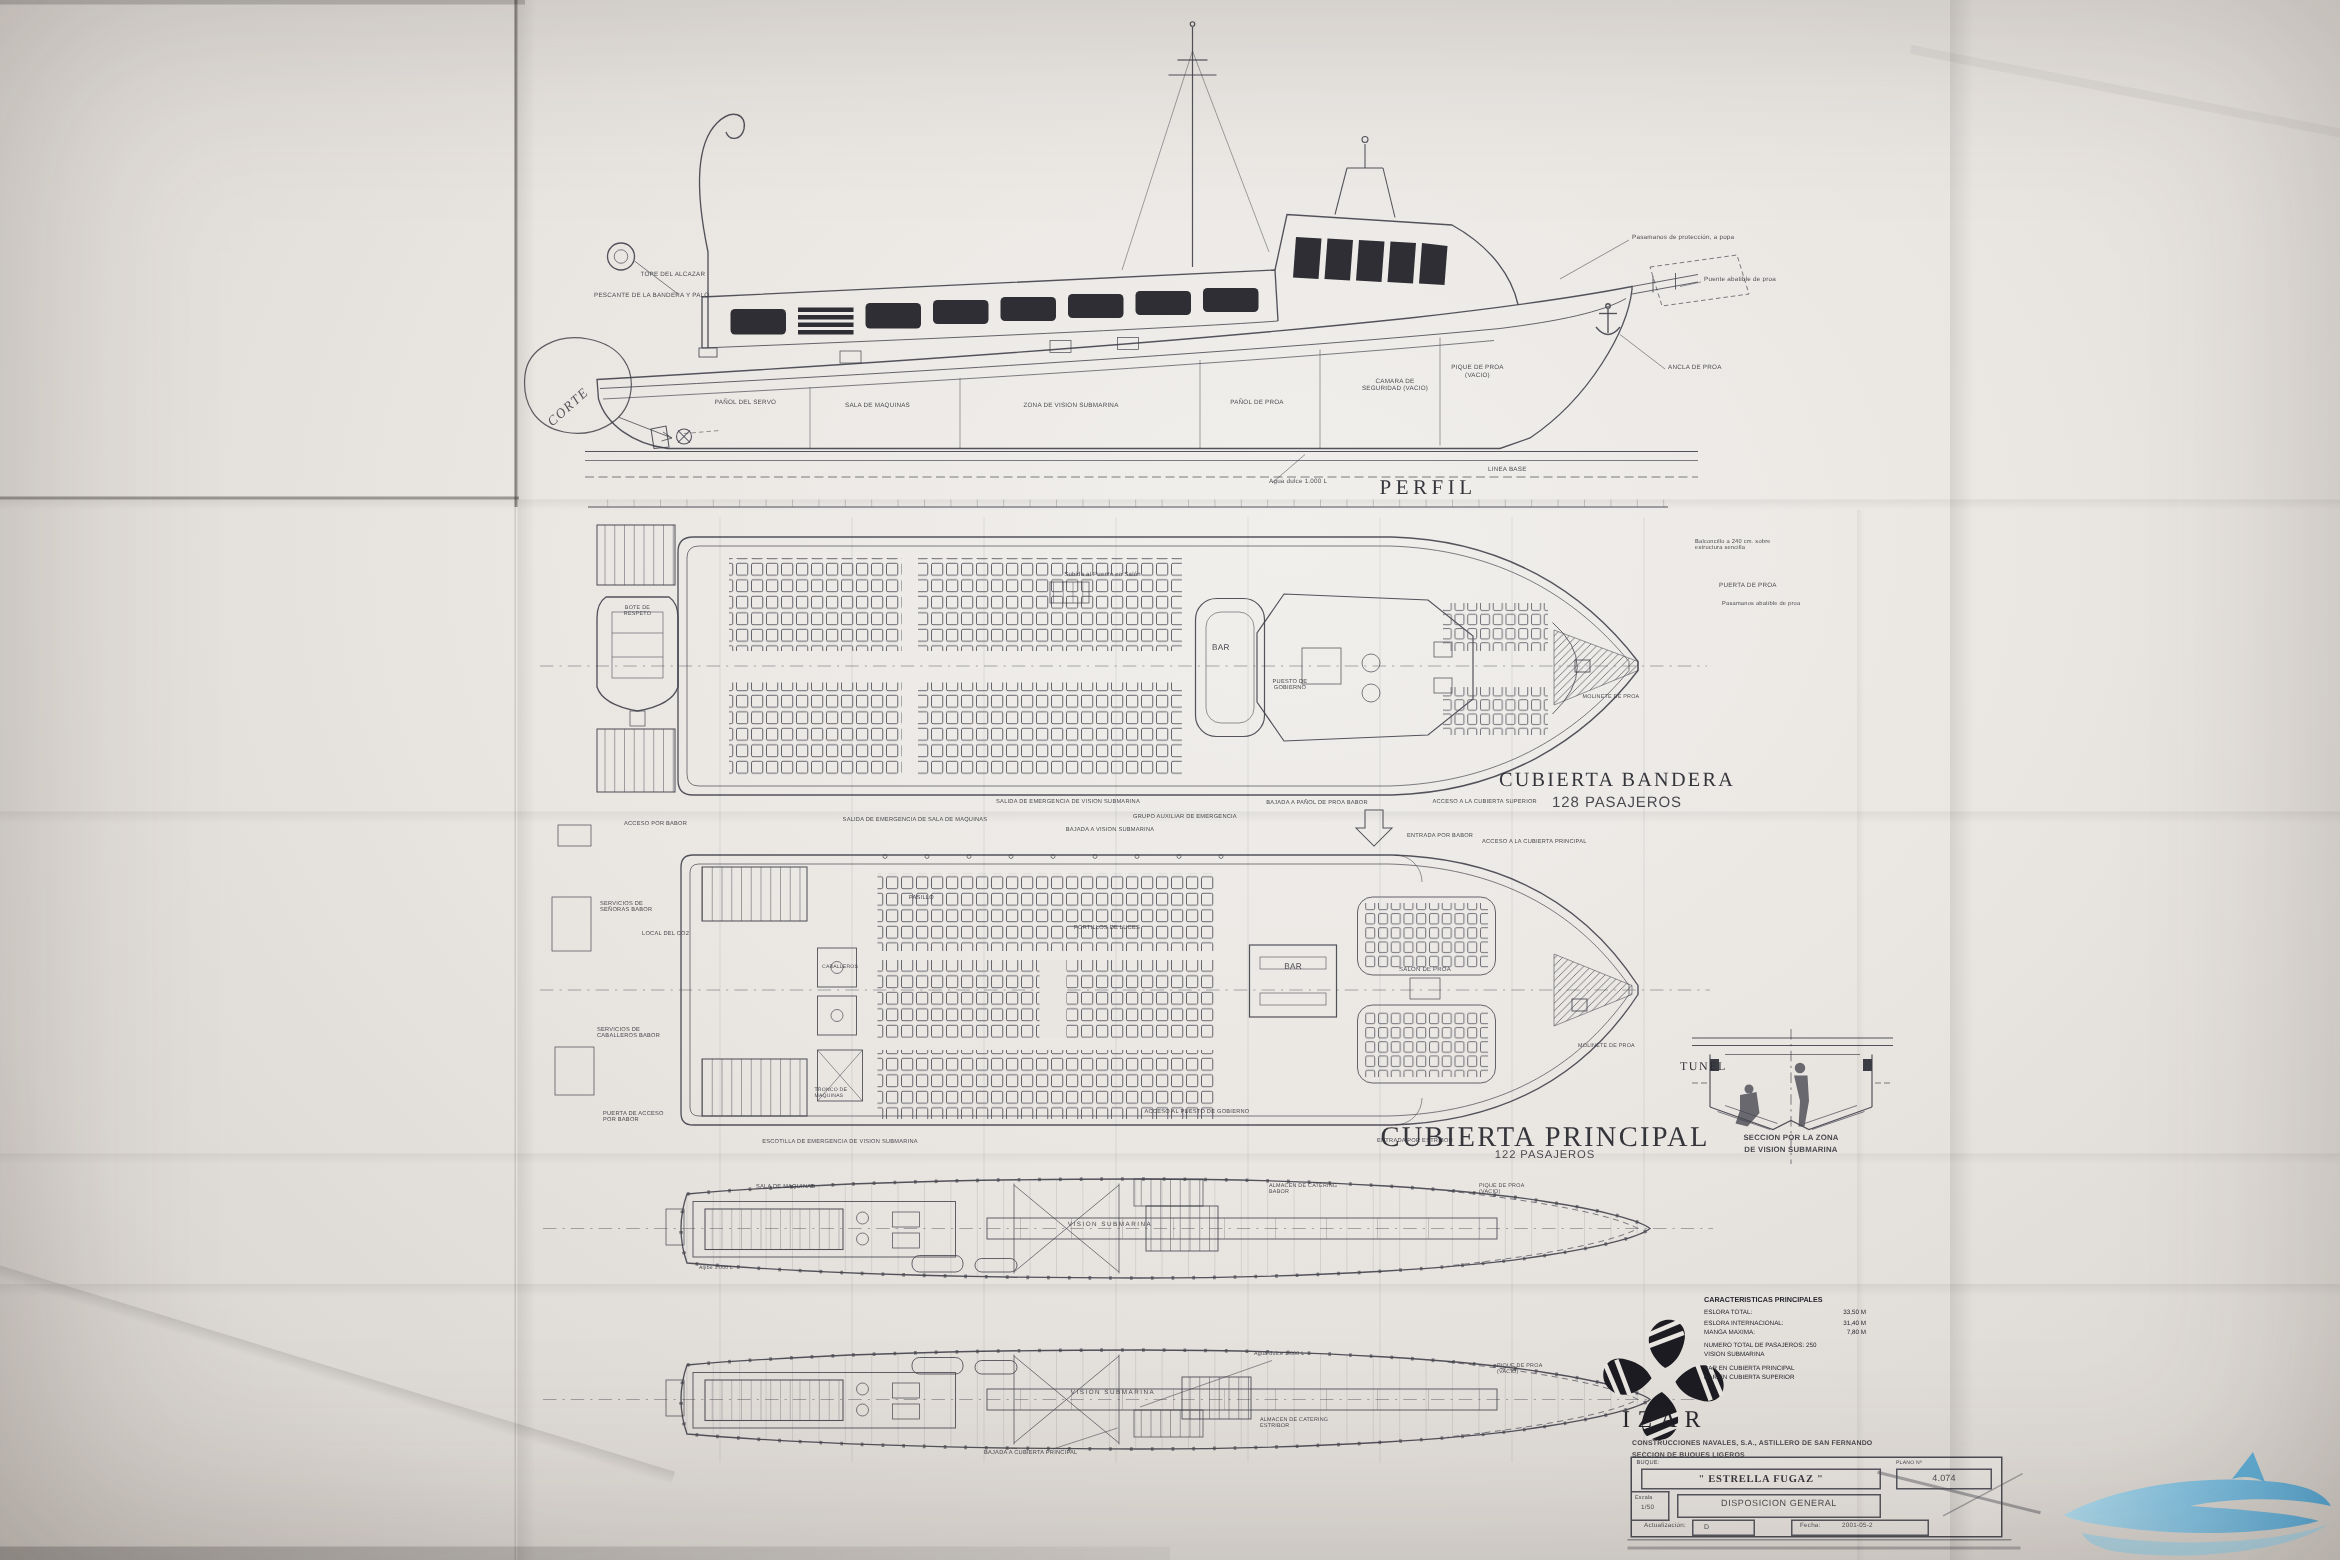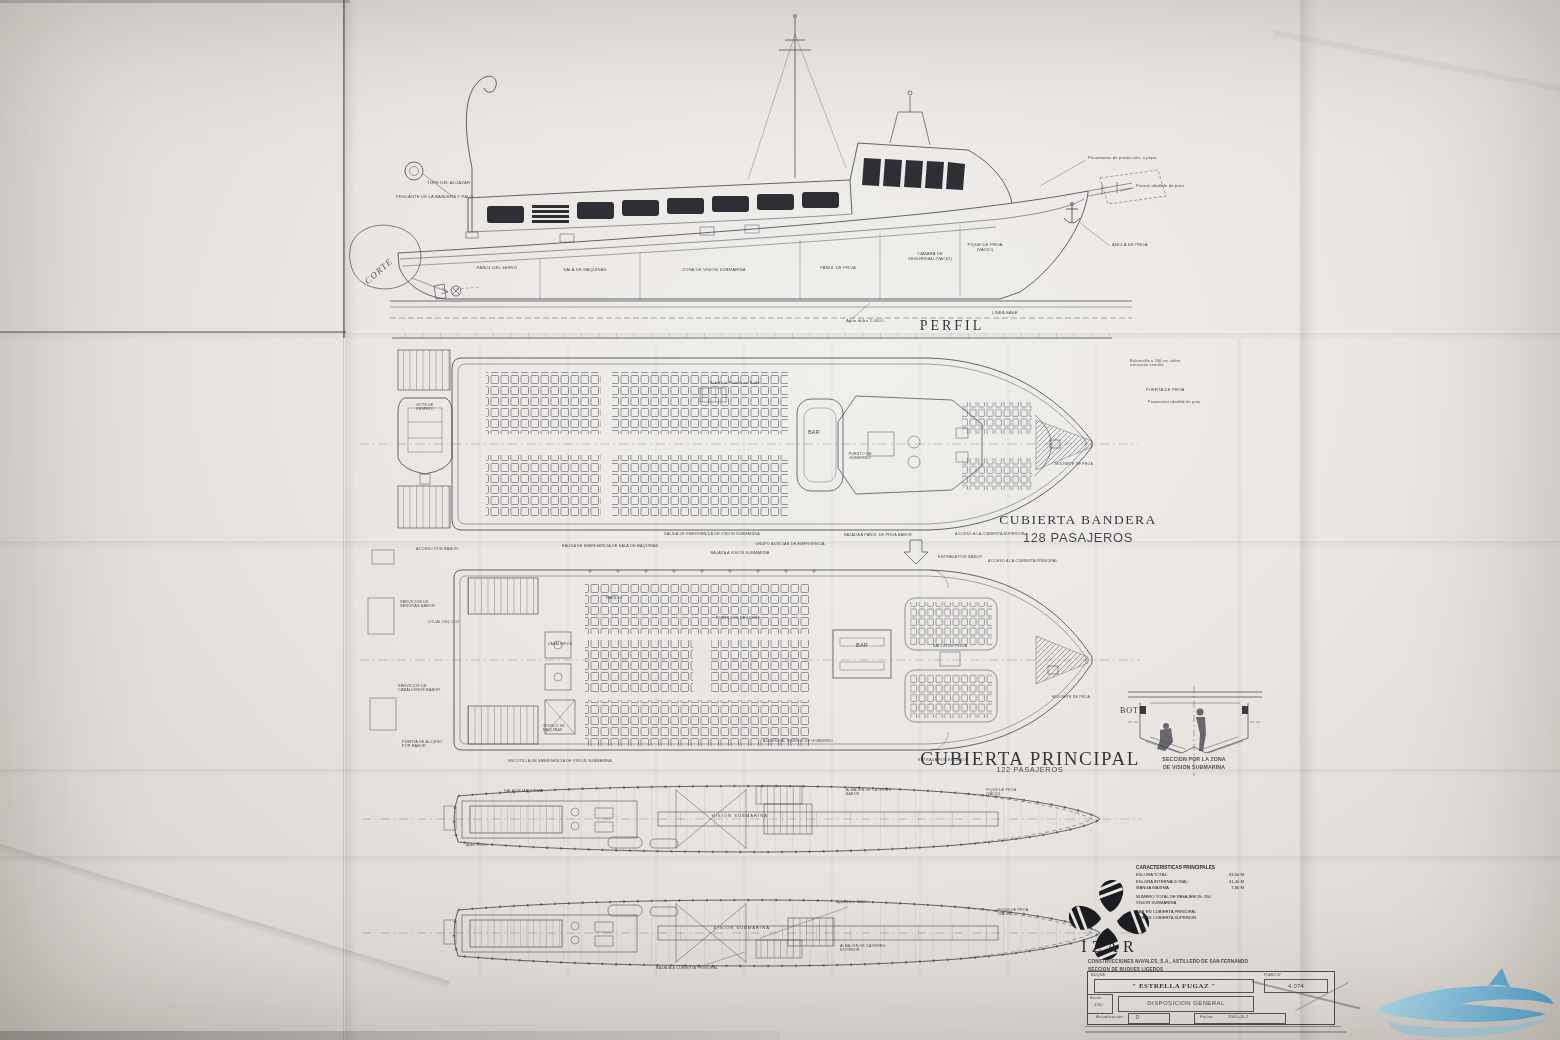--- a/index.html
+++ b/index.html
@@ -377,21 +377,21 @@
   <div class="lb ctr wr" style="left:930px;top:252px;width:52px;font-size:4.2px;">CAMARA DE SEGURIDAD (VACIO)</div>
   <div class="lb ctr wr" style="left:985px;top:243px;width:40px;font-size:4.2px;">PIQUE DE PROA (VACIO)</div>
   <div class="lb" style="left:1088px;top:156px;font-size:4.2px;">Pasamanos de protección, a popa</div>
   <div class="lb" style="left:1136px;top:184px;font-size:4.2px;">Puente abatible de proa</div>
   <div class="lb" style="left:1112px;top:243px;font-size:4.2px;">ANCLA DE PROA</div>
   <div class="lb" style="left:846px;top:319px;font-size:4.2px;">Agua dulce 1.000 L</div>
   <div class="lb" style="left:992px;top:311px;font-size:4.2px;">LINEA BASE</div>
   <div class="lb ctr ser" style="left:952px;top:318px;font-size:14px;letter-spacing:3px;">PERFIL</div>
 
   <div class="lb ctr ser" style="left:1078px;top:512px;font-size:13.5px;letter-spacing:1.5px;">CUBIERTA BANDERA</div>
-  <div class="lb ctr" style="left:1078px;top:530px;font-size:13px;letter-spacing:.6px;">128 PASAJEROS</div>
+  <div class="lb ctr" style="left:1078px;top:530px;font-size:10px;letter-spacing:.6px;">128 PASAJEROS</div>
   <div class="lb" style="left:808px;top:429px;font-size:5.5px;">BAR</div>
   <div class="lb ctr wr" style="left:860px;top:452px;width:34px;font-size:3.8px;">PUESTO DE GOBIERNO</div>
   <div class="lb ctr" style="left:735px;top:381px;font-size:4px;">Subida al Puente en Salón</div>
   <div class="lb ctr wr" style="left:425px;top:403px;width:34px;font-size:3.6px;">BOTE DE RESPETO</div>
   <div class="lb wr" style="left:1130px;top:359px;width:66px;font-size:3.8px;">Balconcillo a 240 cm. sobre estructura sencilla</div>
   <div class="lb" style="left:1146px;top:388px;font-size:4.2px;">PUERTA DE PROA</div>
   <div class="lb wr" style="left:1148px;top:400px;width:60px;font-size:3.8px;">Pasamanos abatible de proa</div>
   <div class="lb" style="left:1055px;top:462px;font-size:3.6px;">MOLINETE DE PROA</div>
   <div class="lb ctr" style="left:610px;top:544px;font-size:3.8px;">SALIDA DE EMERGENCIA DE SALA DE MAQUINAS</div>
   <div class="lb ctr" style="left:712px;top:532px;font-size:3.8px;">SALIDA DE EMERGENCIA DE VISION SUBMARINA</div>
@@ -424,21 +424,21 @@
   <div class="lb ctr" style="left:740px;top:814px;font-size:4.2px;letter-spacing:1px;">VISION SUBMARINA</div>
   <div class="lb wr" style="left:846px;top:788px;width:46px;font-size:3.6px;">ALMACEN DE CATERING BABOR</div>
   <div class="lb wr" style="left:986px;top:788px;width:38px;font-size:3.6px;">PIQUE DE PROA (VACIO)</div>
   <div class="lb" style="left:466px;top:843px;font-size:3.4px;">Aljibe 1.000 L</div>
   <div class="lb ctr" style="left:742px;top:926px;font-size:4.2px;letter-spacing:1px;">VISION SUBMARINA</div>
   <div class="lb" style="left:836px;top:900px;font-size:3.6px;">Agua dulce 1.000 L</div>
   <div class="lb wr" style="left:840px;top:944px;width:46px;font-size:3.6px;">ALMACEN DE CATERING ESTRIBOR</div>
   <div class="lb wr" style="left:998px;top:908px;width:38px;font-size:3.6px;">PIQUE DE PROA (VACIO)</div>
   <div class="lb" style="left:656px;top:966px;font-size:3.8px;">BAJADA A CUBIERTA PRINCIPAL</div>
 
-  <div class="lb ser" style="left:1120px;top:706px;font-size:8px;letter-spacing:1px;">BOTE</div>
+  <div class="lb ser" style="left:1120px;top:706px;font-size:8px;letter-spacing:1px;">TUNEL</div>
   <div class="lb ctr" style="left:1194px;top:756px;font-size:5.2px;font-weight:bold;">SECCION POR LA ZONA</div>
   <div class="lb ctr" style="left:1194px;top:764px;font-size:5.2px;font-weight:bold;">DE VISION SUBMARINA</div>
 
   <div class="lb" style="left:362px;top:266px;font-size:9px;font-family:'Liberation Serif',serif;font-style:italic;transform:rotate(-42deg);letter-spacing:1px;color:#3a3a42;">CORTE</div>
 
   <div id="charbox">
     <div style="font-size:4.8px;font-weight:bold;margin-bottom:2px;">CARACTERISTICAS PRINCIPALES</div>
     <div class="row">
         <span>ESLORA TOTAL:</span>
         <span>33,50 M</span>

